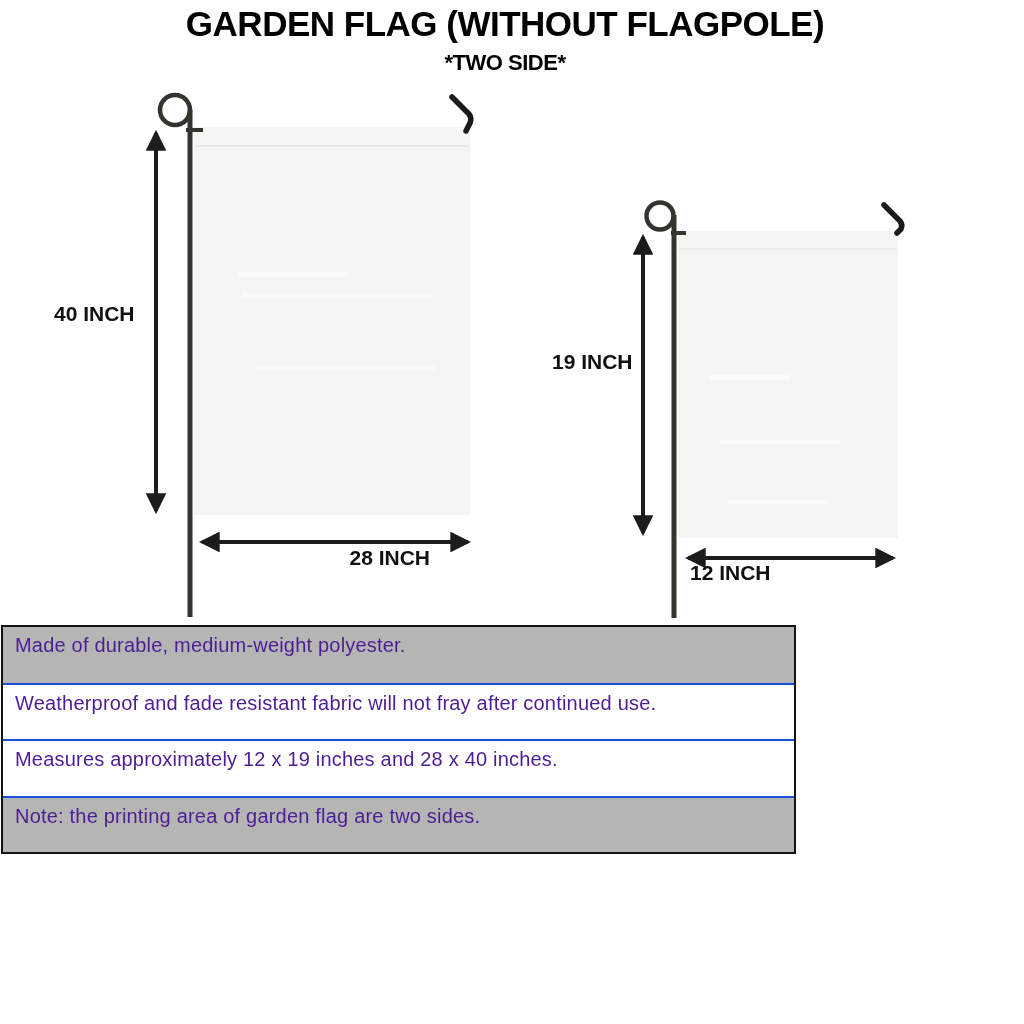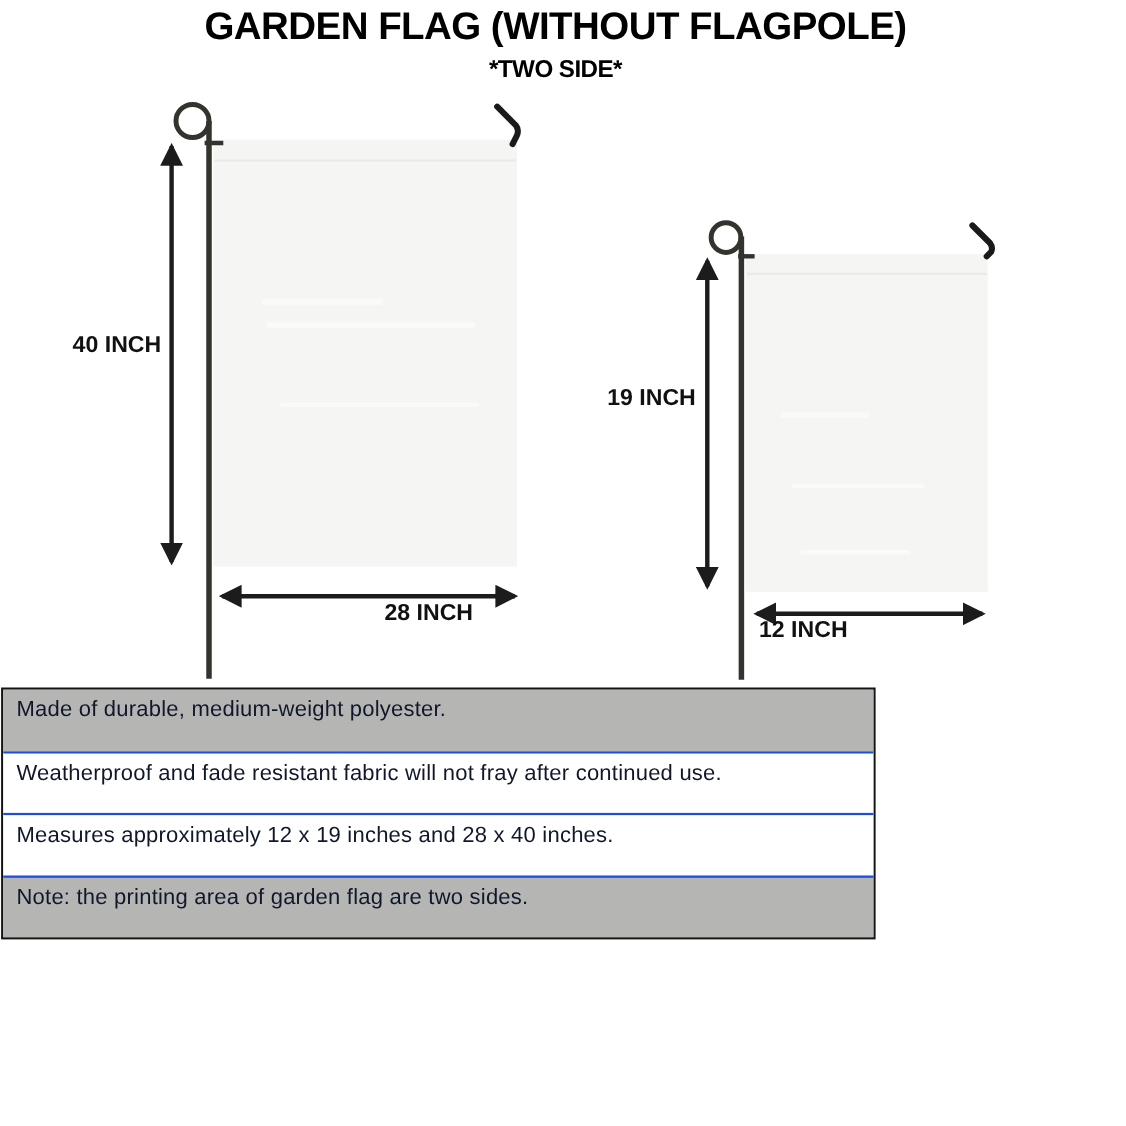--- a/index.html
+++ b/index.html
@@ -11,31 +11,31 @@
   .title-block h1{
     margin:0;font-size:35px;font-weight:900;letter-spacing:-0.5px;line-height:40px;
   }
   .title-block h2{
     margin:0;font-size:22px;font-weight:900;letter-spacing:-0.5px;line-height:38px;
   }
   .diagram-svg{position:absolute;left:0;top:0;}
   .dim-label{
     position:absolute;font-size:21px;font-weight:700;color:#111;white-space:nowrap;
   }
-  .lbl-40{left:66px;top:302px;}
+  .lbl-40{left:54px;top:302px;}
   .lbl-28{left:230px;top:546px;width:200px;text-align:right;}
   .lbl-18{left:552px;top:350px;}
   .lbl-12{left:690px;top:561px;width:200px;}
   .features-table{
     position:absolute;left:1px;top:625px;width:791px;
     border:2px solid #141414;background:#fff;
   }
   .feature-row{
     height:56.2px;box-sizing:border-box;padding:7px 0 0 12px;
-    font-size:20px;font-weight:300;color:#0f172a;letter-spacing:0.2px;
+    font-size:20px;font-weight:300;color:#4c1d95;letter-spacing:0.2px;
   }
   .feature-row + .feature-row{border-top:2px solid #1d4ed8;}
   .feature-row.gray{background:#b5b5b4;}
   .feature-row.white{background:#ffffff;}
 </style>
 </head>
 <body>
 
 <div class="canvas">
 

